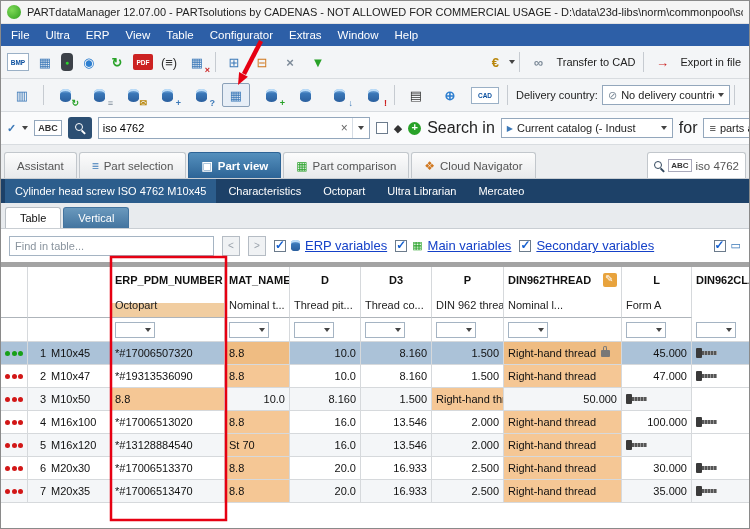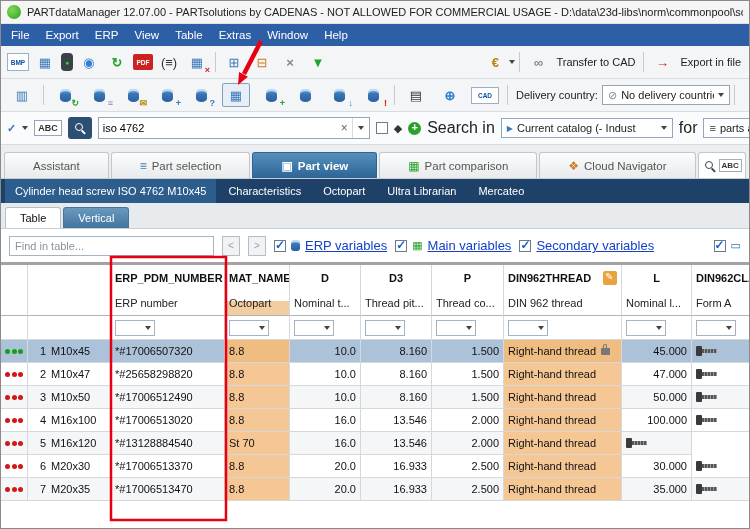--- a/index.html
+++ b/index.html
@@ -50,41 +50,41 @@
   .clearx{color:#666;font-size:12px;padding:0 4px;flex:none}
   .ddbtn{width:16px;height:100%;border-left:1px solid #d5dce4;display:inline-flex;align-items:center;justify-content:center;flex:none}
   .cb{display:inline-block;width:12px;height:12px;border:1px solid #6b7b8c;background:#fff;position:relative;flex:none;box-sizing:border-box}
   .cb.on::before{content:"✓";position:absolute;left:0;top:-3px;color:#1560d0;font-size:12px;font-weight:bold}
   .pluscirc{display:inline-block;width:13px;height:13px;border-radius:50%;background:#28a228;position:relative;flex:none}
   .pluscirc::before{content:"+";color:#fff;position:absolute;left:0;right:0;top:-1px;text-align:center;font-size:11px;font-weight:bold}
   .lbl{font-size:16px;color:#222;white-space:nowrap;flex:none}
 
   
   .maintabs{height:33px;background:#eceef0;border-bottom:1px solid #c9ced3;display:flex;align-items:flex-end;padding:0 3px;gap:2px}
-  .tab{height:26px;display:inline-flex;align-items:center;gap:5px;padding:0 28px;background:linear-gradient(#fcfcfc,#e8eaec);
+  .tab{height:26px;display:inline-flex;align-items:center;gap:5px;padding:0 12px;background:linear-gradient(#fcfcfc,#e8eaec);
        border:1px solid #c2c7cc;border-bottom:none;border-radius:3px 3px 0 0;color:#555;font-size:11.5px;white-space:nowrap;box-sizing:border-box}
   .tab.active{background:linear-gradient(#5590bd,#2d6496);color:#fff;font-weight:bold;border-color:#2d6496}
   .tabico{font-size:12px}
   .searchtab{margin-left:auto;background:#fff;max-width:118px;overflow:hidden;padding:0 6px;gap:4px}
   .abcmini{border:1px solid #aab;font-size:8px;font-weight:bold;padding:1px 2px;color:#333;background:#fff;flex:none}
 
   
   .subtabs{height:24px;background:#1d4168;display:flex;align-items:center;padding:0 4px;gap:2px}
   .stab{color:#fff;font-size:11px;padding:0 10px;line-height:24px;white-space:nowrap}
   .stab.active{background:#2c5d8c}
 
   
   .viewtabs{height:25px;background:#e8ebee;border-bottom:1px solid #c9ced3;display:flex;align-items:flex-end;padding:0 4px;gap:2px}
   .vtab{height:21px;padding:0 14px;display:inline-flex;align-items:center;font-size:11px;border:1px solid #b9bfc5;
         border-bottom:none;border-radius:3px 3px 0 0;box-sizing:border-box}
   .vtab.active{background:#fff;color:#111}
   .vtab.alt{background:linear-gradient(#6a99bd,#43749f);color:#fff;border-color:#43749f}
 
   
-  .findrow{height:33px;background:#fff;border-bottom:3px solid #a3a3a3;display:flex;align-items:center;gap:8px;padding:0 8px}
+  .findrow{height:33px;background:#fff;border-bottom:5px solid #a3a3a3;display:flex;align-items:center;gap:8px;padding:0 8px}
   .finput{width:205px;height:20px;border:1px solid #a5b4c3;font:11px "Liberation Sans",sans-serif;padding:0 5px;box-sizing:border-box;color:#333}
   .finput::placeholder{color:#8a949e}
   .navbtn{width:18px;height:20px;border:1px solid #b5bcc4;background:#f0f2f4;color:#9aa2ab;font-size:10px;padding:0;font-family:"Liberation Sans",sans-serif}
   .cbgroup{display:inline-flex;align-items:center;gap:5px;white-space:nowrap}
   .link{color:#1541c8;text-decoration:underline;font-size:13px;cursor:pointer}
 
   
   .tgrid{position:relative}
   .trow{display:grid;grid-template-columns:27px 83px 114px 65px 71px 71px 72px 118px 70px 59px}
   .trow>div{border-right:1px solid #d6d9dc;border-bottom:1px solid #d6d9dc;display:flex;align-items:center;
@@ -130,24 +130,25 @@
 
 <div class="app">
 
   <div class="titlebar">
     <span class="applogo"></span>
     <span class="title">PARTdataManager 12.07.00 - PARTsolutions by CADENAS - NOT ALLOWED FOR COMMERCIAL USAGE - D:\data\23d-libs\norm\commonpool\schraub</span>
   </div>
 
   <div class="menubar">
     <span class="mi">File</span>
-    <span class="mi">Export</span>
+    <span class="mi">Ultra</span>
     <span class="mi">ERP</span>
     <span class="mi">View</span>
     <span class="mi">Table</span>
+    <span class="mi">Configurator</span>
     <span class="mi">Extras</span>
     <span class="mi">Window</span>
     <span class="mi">Help</span>
   </div>
 
   <div class="toolbar tb1">
     <span class="tbi ic-bmp">BMP</span>
     <span class="tbi c-blue">▦</span>
     <span class="tbi traffic">●</span>
     <span class="tbi c-globe">◉</span>
@@ -337,21 +338,20 @@
           <span>DIN962THREAD</span>
           <span class="pencil"></span>
         </div>
       <div class="ctr">L</div>
       <div>DIN962CLA</div>
     </div>
 
     <div class="trow th2">
       <div></div>
       <div></div>
-      <div>ERP number</div>
       <div class="matdesc">Octopart</div>
       <div>Nominal t...</div>
       <div>Thread pit...</div>
       <div>Thread co...</div>
       <div>DIN 962 thread</div>
       <div>Nominal l...</div>
       <div>Form A</div>
     </div>
 
     <div class="trow tfilter">
@@ -427,21 +427,21 @@
     <div class="trow tdata" data-selected="false">
       <div class="c-status" data-status="red">
           <span class="dot"></span>
           <span class="dot"></span>
           <span class="dot"></span>
         </div>
       <div class="cell-name">
           <span class="rownum">2</span>
           <span>M10x47</span>
         </div>
-      <div>*#25658298820</div>
+      <div>*#19313536090</div>
       <div class="cell-mat">8.8</div>
       <div class="numcell">10.0</div>
       <div class="numcell">8.160</div>
       <div class="numcell">1.500</div>
       <div class="cell-thread">Right-hand thread</div>
       <div class="numcell">47.000</div>
       <div>
           <span class="screwico"></span>
         </div>
     </div>
@@ -449,21 +449,20 @@
     <div class="trow tdata" data-selected="false">
       <div class="c-status" data-status="red">
           <span class="dot"></span>
           <span class="dot"></span>
           <span class="dot"></span>
         </div>
       <div class="cell-name">
           <span class="rownum">3</span>
           <span>M10x50</span>
         </div>
-      <div>*#17006512490</div>
       <div class="cell-mat">8.8</div>
       <div class="numcell">10.0</div>
       <div class="numcell">8.160</div>
       <div class="numcell">1.500</div>
       <div class="cell-thread">Right-hand thread</div>
       <div class="numcell">50.000</div>
       <div>
           <span class="screwico"></span>
         </div>
     </div>

